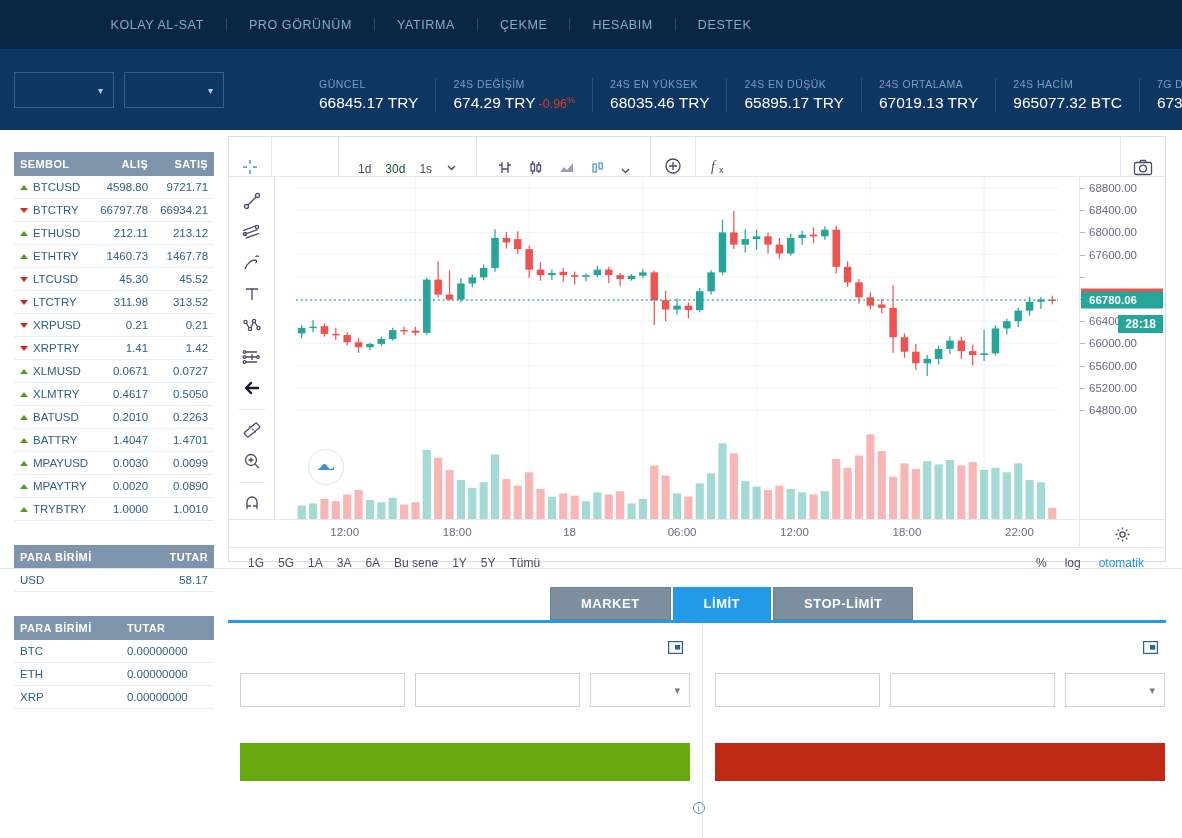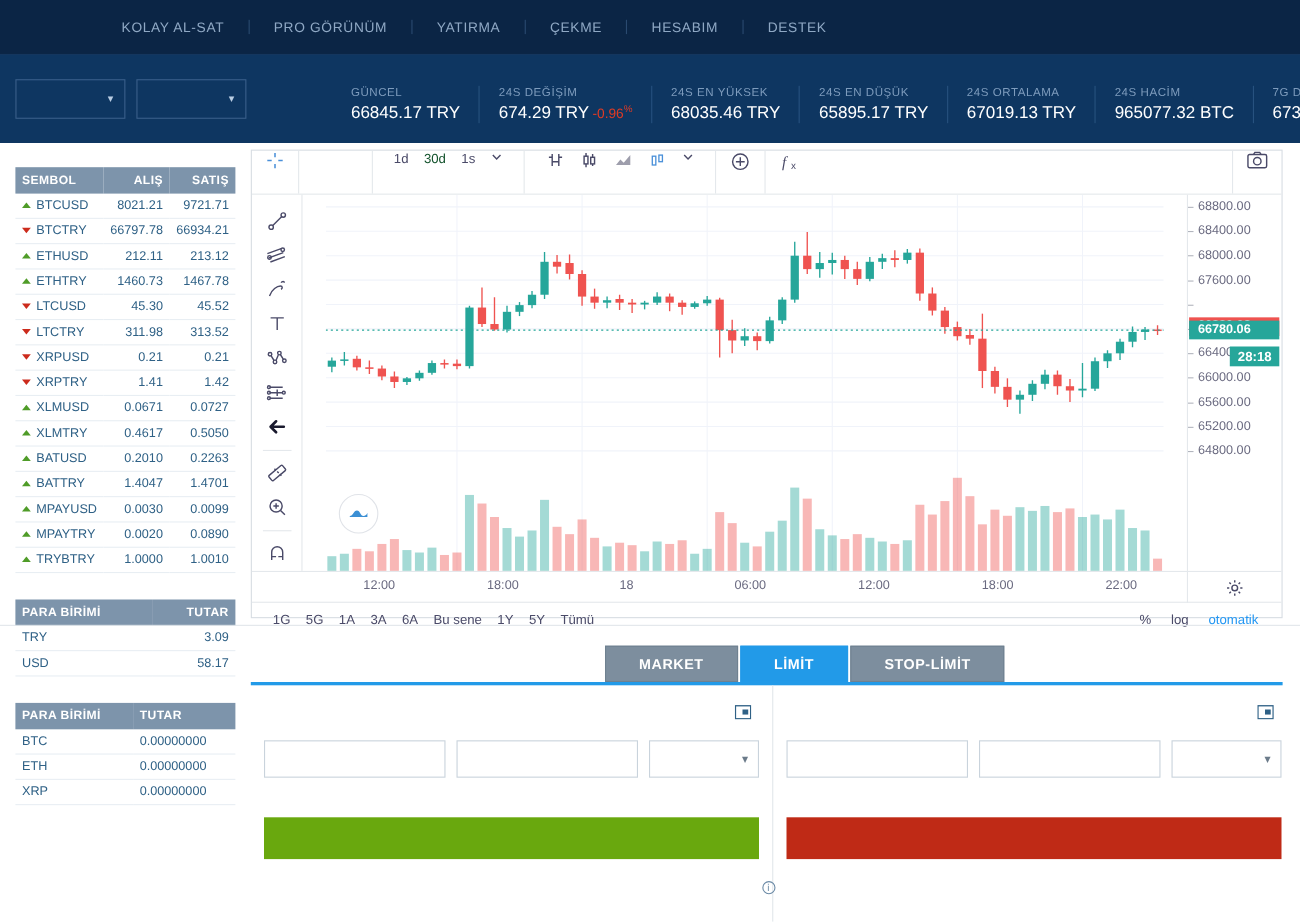--- a/index.html
+++ b/index.html
@@ -74,21 +74,21 @@
   .g { color: #6ca32a; }
   .r { color: #cc3322; }
   .gap { height: 16px; }
 
   
   .chartcard {
     position: absolute; left: 0; top: 6px; width: 938px; height: 426px;
     border: 1px solid #d7dde3; background: #fff;
   }
   .chart-toolbar { display: flex; height: 40px; border-bottom: 1px solid #e4e8ec; align-items: stretch; }
-  .tb-cell { display: flex; align-items: flex-start; padding: 0 12px; border-right: 1px solid #e4e8ec; }
+  .tb-cell { display: flex; align-items: flex-end; padding: 0 12px; border-right: 1px solid #e4e8ec; }
   .tb-cell.nb { border-right: none; }
   .tb-symbol { font-size: 13.5px; color: #2b2b43; padding: 0 28px 0 14px; }
   .tf { font-size: 12px; color: #4a4a68; padding: 0 7px; cursor: pointer; }
   .tf.active { color: #14532d; }
   .ic { fill: none; stroke: #4a4a68; stroke-width: 1.3; }
   .tbicon { padding: 0 7px; cursor: pointer; display: flex; align-items: center; }
   .camera-cell { margin-left: auto; border-right: none; border-left: 1px solid #e4e8ec; }
 
   .chart-body { display: flex; height: 342px; gap: 21px; }
   .drawbar {
@@ -255,21 +255,21 @@
         <thead>
             <tr id="md-head">
               <th class="l">SEMBOL</th>
               <th>ALIŞ</th>
               <th>SATIŞ</th>
             </tr>
           </thead>
         <tbody id="md-body">
             <tr>
               <td class="sym"><span class="arrow up"></span>BTCUSD</td>
-              <td class="g">8021.21</td>
+              <td class="g">4598.80</td>
               <td class="g">9721.71</td>
             </tr>
             <tr>
               <td class="sym"><span class="arrow down"></span>BTCTRY</td>
               <td class="g">66797.78</td>
               <td class="r">66934.21</td>
             </tr>
             <tr>
               <td class="sym"><span class="arrow up"></span>ETHUSD</td>
               <td class="g">212.11</td>
@@ -341,24 +341,20 @@
       <div class="gap"></div>
       <div class="panel-title"></div>
       <table class="dt">
         <thead>
             <tr id="cb-head">
               <th class="l">PARA BİRİMİ</th>
               <th>TUTAR</th>
             </tr>
           </thead>
         <tbody id="cb-body">
-            <tr>
-              <td class="sym">TRY</td>
-              <td>3.09</td>
-            </tr>
             <tr>
               <td class="sym">USD</td>
               <td>58.17</td>
             </tr>
           </tbody>
       </table>
 
       <div class="gap"></div>
       <div class="panel-title"></div>
       <table class="dt">

